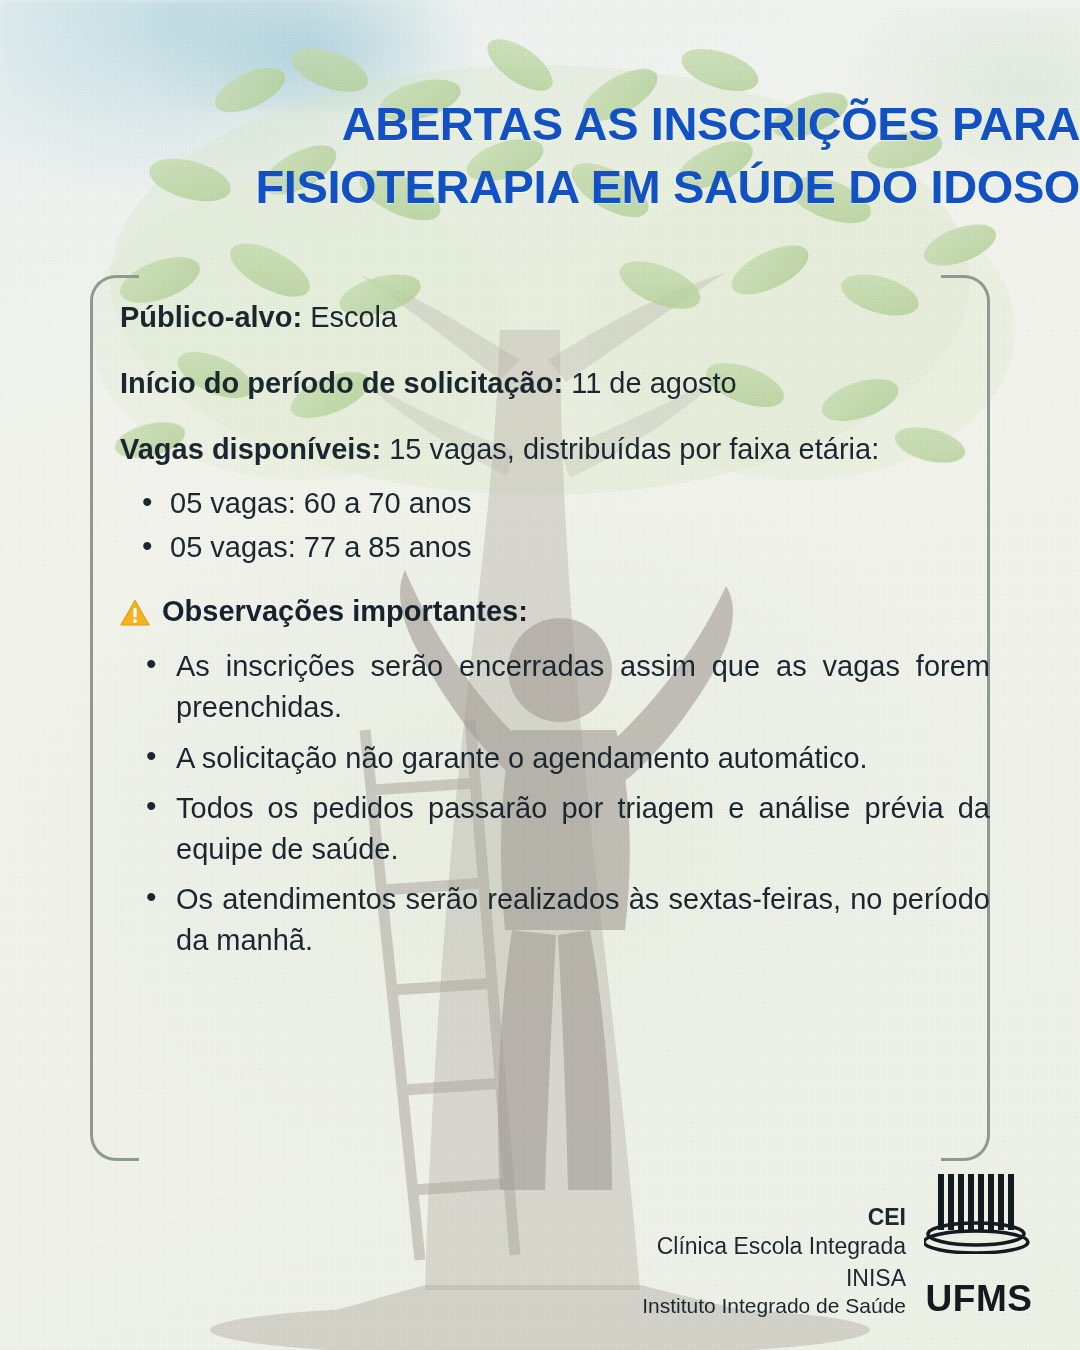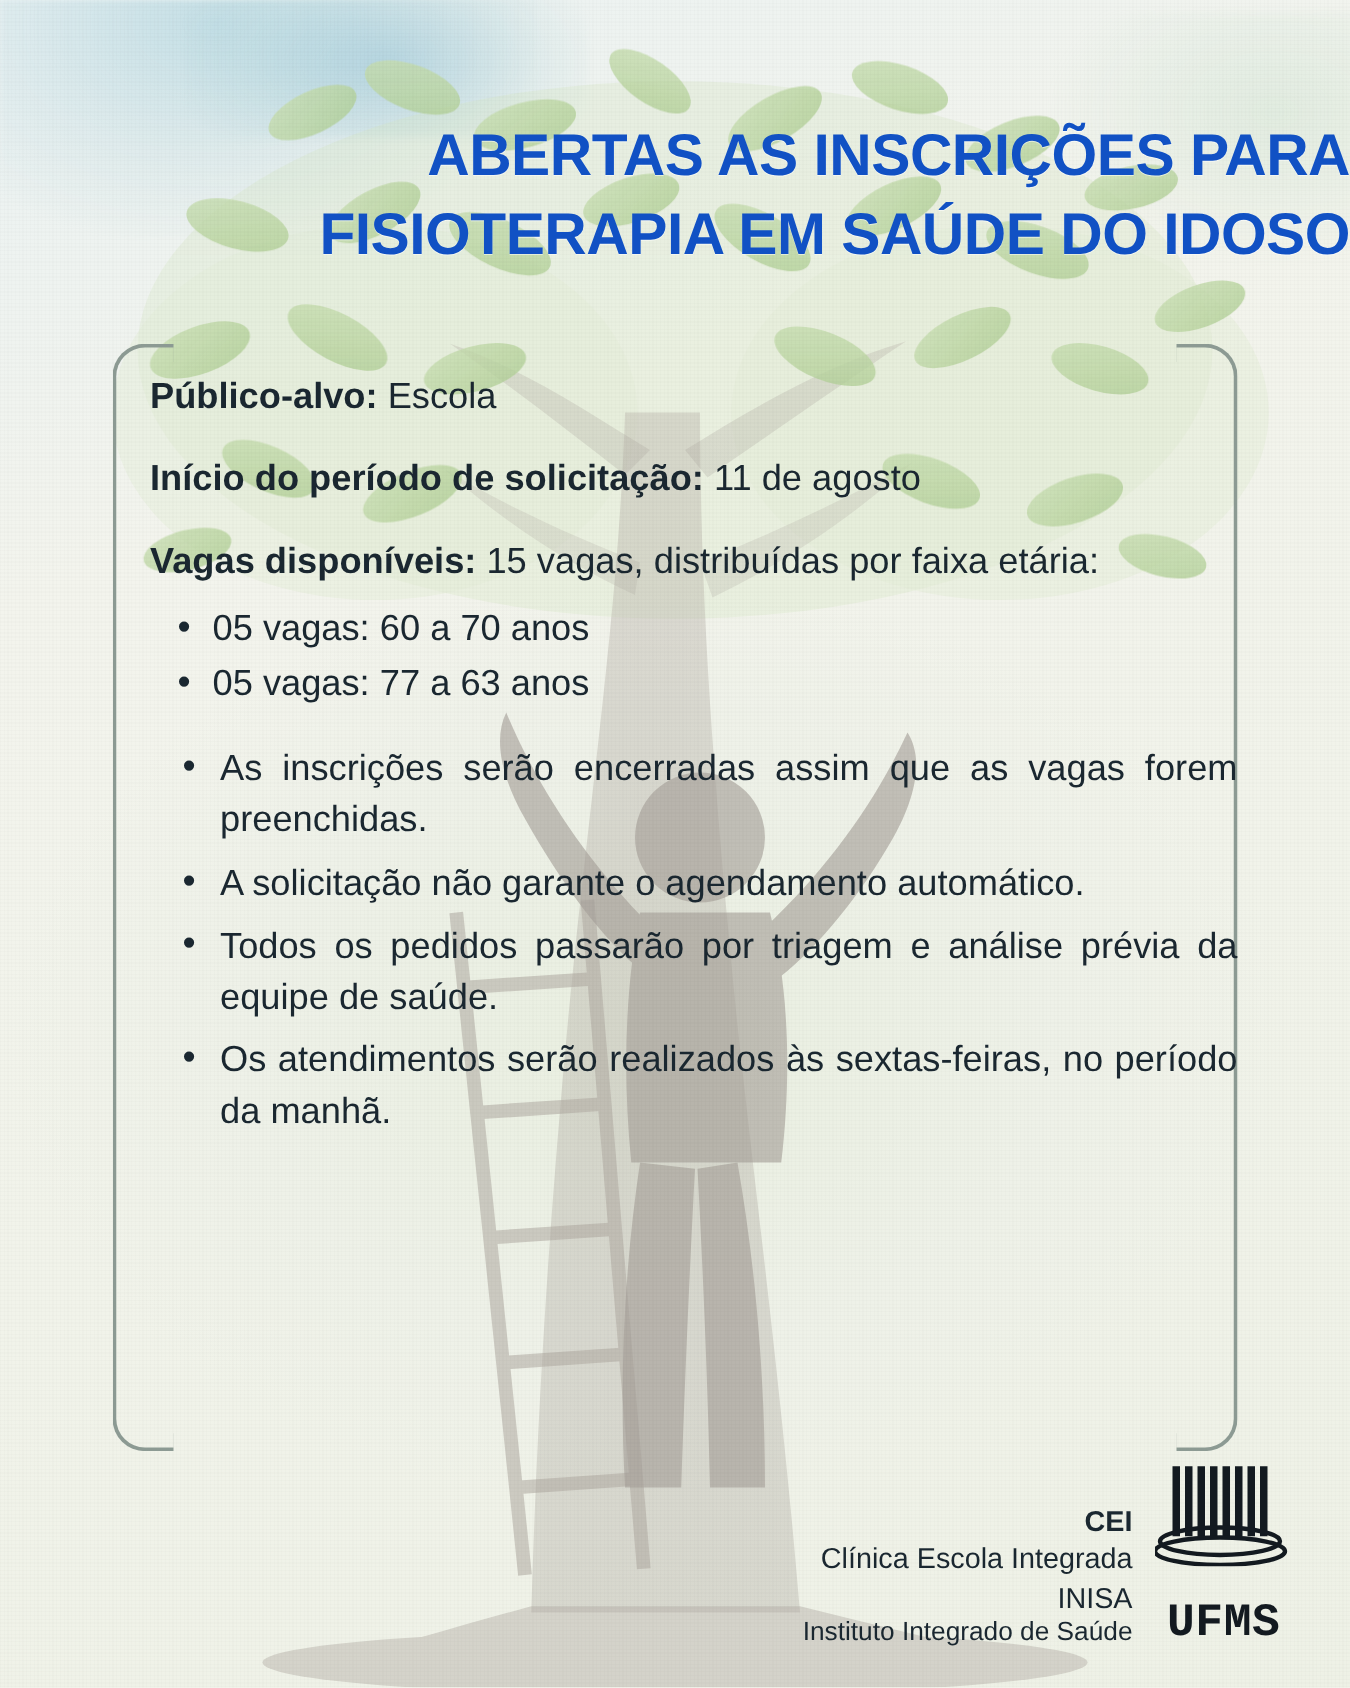--- a/index.html
+++ b/index.html
@@ -216,21 +216,20 @@
   .ufms-logo {
     width: 110px;
     text-align: center;
   }
   .ufms-word {
     font-size: 37px;
     font-weight: bold;
     letter-spacing: 0.5px;
     color: #131a20;
     margin-top: 20px;
-    font-family: Liberation Mono, monospace;
   }
 </style>
 </head>
 <body>
 
 <div class="poster">
 
   <div class="wash-top"></div>
   <div class="wash-top2"></div>
   <div class="wash-right"></div>
@@ -396,23 +395,33 @@
       <p class="para">
         <b>Início do período de solicitação:</b><span> 11 de agosto</span>
       </p>
 
       <p class="para vagas">
         <b>Vagas disponíveis:</b><span> 15 vagas, distribuídas por faixa etária:</span>
       </p>
 
       <ul class="age-list">
         <li>05 vagas: 60 a 70 anos</li>
-        <li>05 vagas: 77 a 63 anos</li>
+        <li>05 vagas: 77 a 85 anos</li>
       </ul>
 
+      <div class="obs-head">
+        <span class="warn-icon">
+          <svg width="30" height="28" viewBox="0 0 30 28" xmlns="http://www.w3.org/2000/svg">
+            <path d="M15 1.5 L29 26 L1 26 Z" fill="#f5b323" stroke="#e09c0d" stroke-width="1.2" stroke-linejoin="round"></path>
+            <rect x="13.4" y="9" width="3.2" height="9.5" rx="1.5" fill="#ffffff"></rect>
+            <circle cx="15" cy="22" r="1.9" fill="#ffffff"></circle>
+          </svg>
+        </span>
+        <span>Observações importantes:</span>
+      </div>
 
       <ul class="obs-list">
         <li>As inscrições serão encerradas assim que as vagas forem preenchidas.</li>
         <li>A solicitação não garante o agendamento automático.</li>
         <li>Todos os pedidos passarão por triagem e análise prévia da equipe de saúde.</li>
         <li>Os atendimentos serão realizados às sextas-feiras, no período da manhã.</li>
       </ul>
 
     </div>
   </div>

